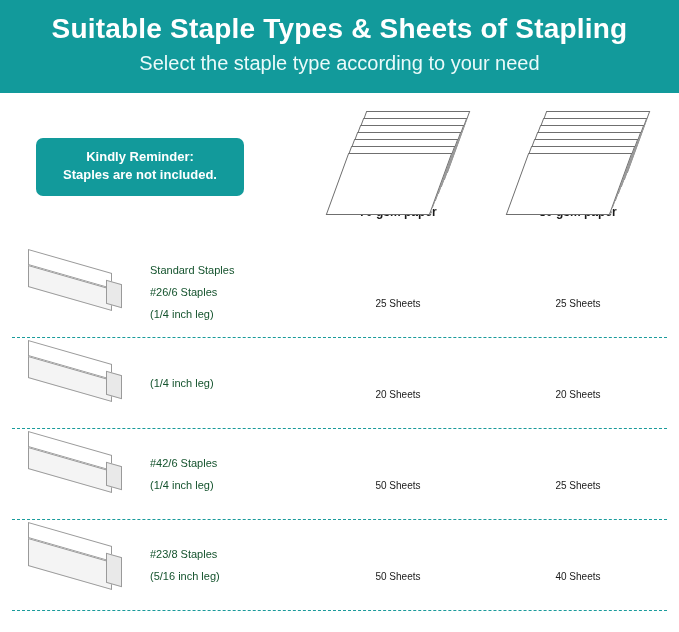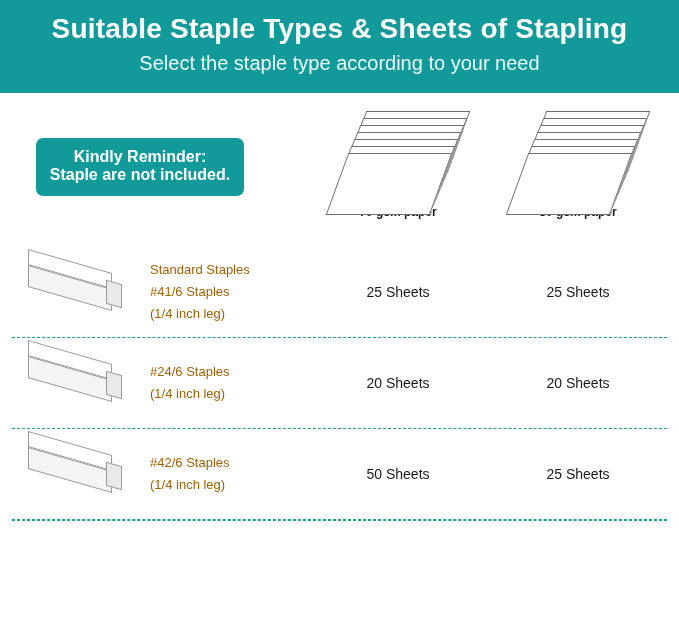--- a/index.html
+++ b/index.html
@@ -59,21 +59,21 @@
     top: 45px;
     width: 208px;
     background: #129a9b;
     border-radius: 7px;
     color: #ffffff;
     text-align: center;
     padding: 10px 6px 12px 6px;
     box-sizing: border-box;
   }
   .reminder div {
-    font-size: 16px;
+    font-size: 13px;
     font-weight: bold;
     line-height: 18px;
   }
 
   
   .stack-wrap {
     position: absolute;
     text-align: center;
     width: 160px;
   }
@@ -172,54 +172,54 @@
     left: 150px;
     top: 0;
     width: 180px;
     height: 90px;
     display: flex;
     flex-direction: column;
     justify-content: center;
     align-items: flex-start;
   }
   .name-line {
-    font-size: 13px;
-    color: #a16207;
+    font-size: 11px;
+    color: #14532d;
     line-height: 22px;
   }
 
   .sheets-cell {
     position: absolute;
-    top: 0;
+    top: 11px;
     height: 90px;
     width: 150px;
     display: flex;
     align-items: center;
     justify-content: center;
-    font-size: 14px;
+    font-size: 10px;
     color: #1a1a1a;
   }
   .sheets-cell.c1 { left: 323px; }
   .sheets-cell.c2 { left: 503px; }
 </style>
 </head>
 <body>
 
 <div class="page">
 
   <div class="header">
     <p class="header-title">Suitable Staple Types &amp; Sheets of Stapling</p>
     <p class="header-subtitle">Select the staple type according to your need</p>
   </div>
 
   <div class="top-area">
 
     <div class="reminder">
       <div>Kindly Reminder:</div>
-      <div>Staple are not included.</div>
+      <div>Staples are not included.</div>
     </div>
 
     <div class="stack-wrap col1">
       <div class="stack">
         <div class="sheet" style="left:22px; top:0px;"></div>
         <div class="sheet" style="left:19px; top:7px;"></div>
         <div class="sheet" style="left:16px; top:14px;"></div>
         <div class="sheet" style="left:13px; top:21px;"></div>
         <div class="sheet" style="left:10px; top:28px;"></div>
         <div class="sheet" style="left:7px; top:35px;"></div>
@@ -248,38 +248,37 @@
     <div class="row">
       <div class="staple-cell">
         <div class="staple">
           <div class="top"></div>
           <div class="front"></div>
           <div class="side"></div>
         </div>
       </div>
       <div class="name-cell">
         <div class="name-line">Standard Staples</div>
-        <div class="name-line">#41/6 Staples</div>
+        <div class="name-line">#26/6 Staples</div>
         <div class="name-line">(1/4 inch leg)</div>
       </div>
       <div class="sheets-cell c1">25 Sheets</div>
       <div class="sheets-cell c2">25 Sheets</div>
     </div>
     <div class="divider"></div>
 
     <div class="row">
       <div class="staple-cell">
         <div class="staple">
           <div class="top"></div>
           <div class="front"></div>
           <div class="side"></div>
         </div>
       </div>
       <div class="name-cell">
-        <div class="name-line">#24/6 Staples</div>
         <div class="name-line">(1/4 inch leg)</div>
       </div>
       <div class="sheets-cell c1">20 Sheets</div>
       <div class="sheets-cell c2">20 Sheets</div>
     </div>
     <div class="divider"></div>
 
     <div class="row">
       <div class="staple-cell">
         <div class="staple">
@@ -290,17 +289,32 @@
       </div>
       <div class="name-cell">
         <div class="name-line">#42/6 Staples</div>
         <div class="name-line">(1/4 inch leg)</div>
       </div>
       <div class="sheets-cell c1">50 Sheets</div>
       <div class="sheets-cell c2">25 Sheets</div>
     </div>
     <div class="divider"></div>
 
+    <div class="row">
+      <div class="staple-cell">
+        <div class="staple tall">
+          <div class="top"></div>
+          <div class="front"></div>
+          <div class="side"></div>
+        </div>
+      </div>
+      <div class="name-cell">
+        <div class="name-line">#23/8 Staples</div>
+        <div class="name-line">(5/16 inch leg)</div>
+      </div>
+      <div class="sheets-cell c1">50 Sheets</div>
+      <div class="sheets-cell c2">40 Sheets</div>
+    </div>
     <div class="divider"></div>
 
   </div>
 
 </div>
 
 </body></html>

